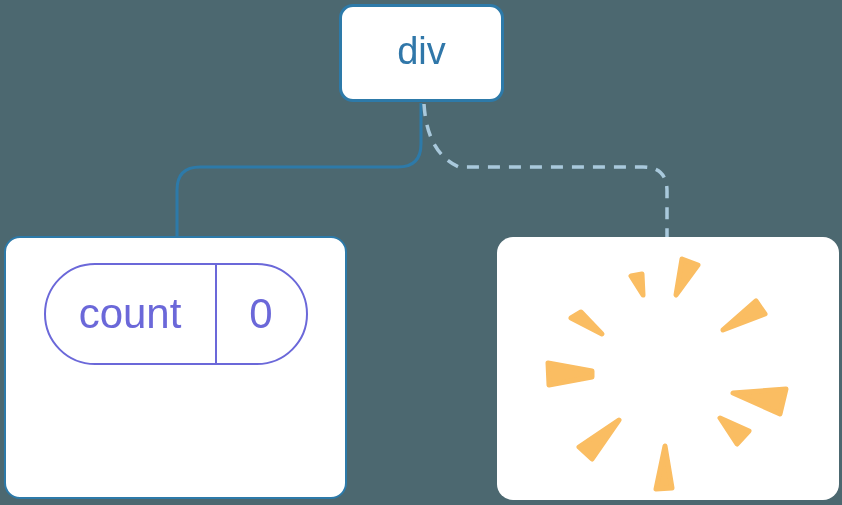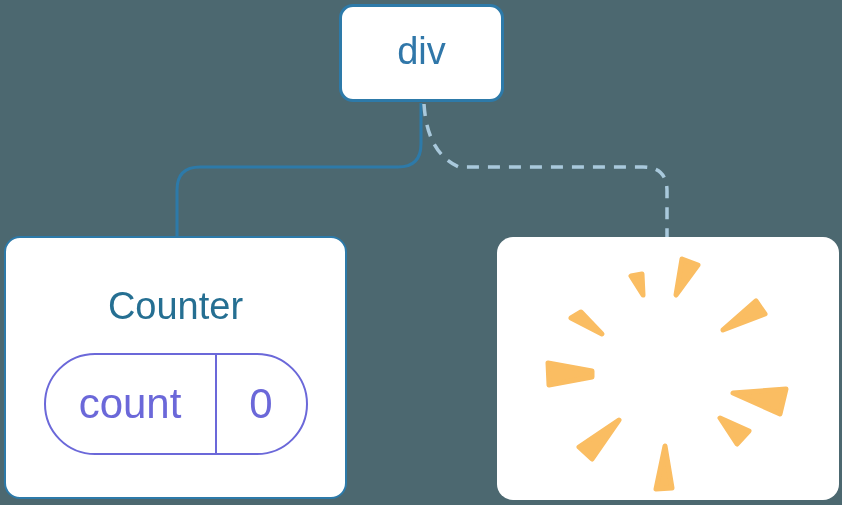--- a/index.html
+++ b/index.html
@@ -107,21 +107,20 @@
   <svg class="edges-layer" viewBox="0 0 842 505" xmlns="http://www.w3.org/2000/svg" aria-hidden="true">
     <path d="M421 103 L421 144 Q421 167 398 167 L200 167 Q177 167 177 190 L177 236" fill="none" stroke="var(--solid-edge)" stroke-width="3"></path>
     <path d="M424 104 Q427 153 459 167 L643 167 Q667 167 667 191 L667 237" fill="none" stroke="var(--dashed-edge)" stroke-width="3.5" stroke-dasharray="12 9"></path>
   </svg>
 
   <div class="node node-root">
     <span class="root-label">div</span>
   </div>
 
   <div class="node node-counter">
-    <div class="counter-title">Counter</div>
     <div class="state-pill">
       <div class="pill-key">count</div>
       <div class="pill-value">0</div>
     </div>
   </div>
 
   <div class="node node-removed">
     <svg class="burst-svg" viewBox="0 0 342 263" xmlns="http://www.w3.org/2000/svg" aria-hidden="true">
       <g fill="var(--burst)" stroke="var(--burst)" stroke-width="5" stroke-linejoin="round">
         <polygon points="134,39 145,37 146,58"></polygon>

